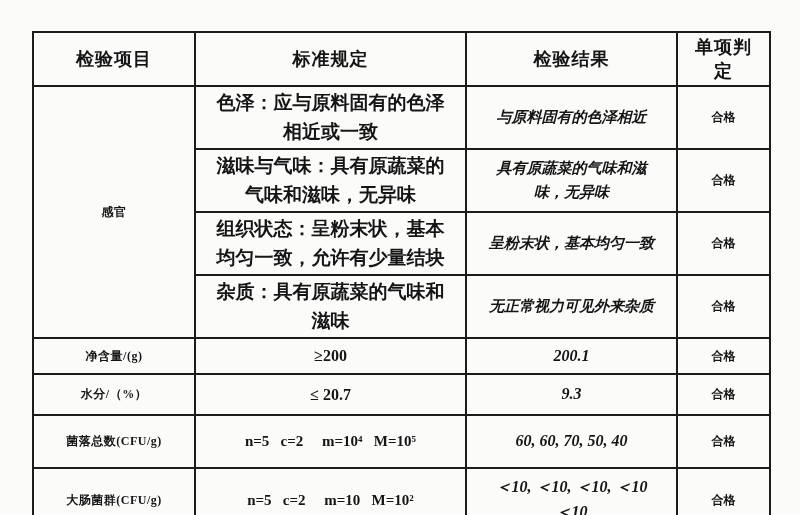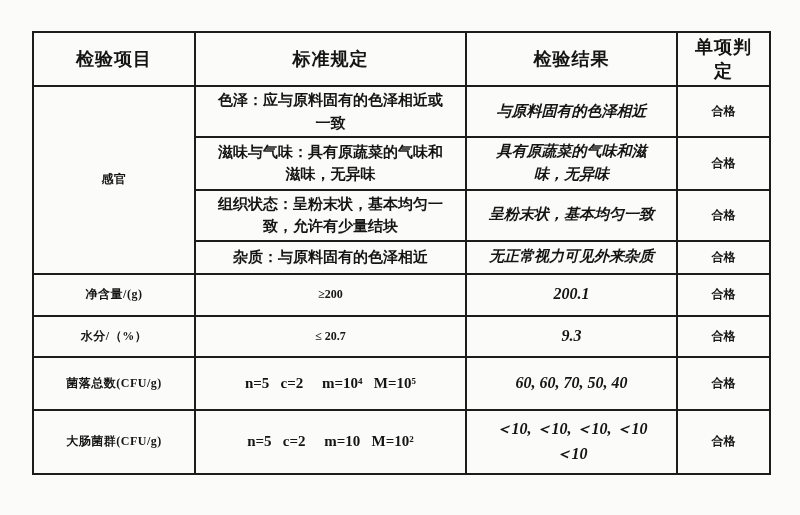--- a/index.html
+++ b/index.html
@@ -38,26 +38,26 @@
   th.hdr {
     font-size: 18px;
     letter-spacing: 1px;
   }
   td.item {
     font-size: 12px;
     letter-spacing: 0.5px;
   }
   td.std-left {
     text-align: left;
-    font-size: 15px;
+    font-size: 19px;
     line-height: 1.5;
     padding: 3px 4px 3px 9px;
   }
   td.std-center {
-    font-size: 12px;
+    font-size: 16px;
   }
   td.std-micro {
     text-align: left;
     font-size: 15px;
     padding-left: 16px;
     white-space: pre-wrap;
   }
   td.res {
     font-size: 15px;
     line-height: 1.55;
@@ -103,25 +103,25 @@
         <td class="std-left">滋味与气味：具有原蔬菜的气味和滋味，无异味</td>
         <td class="res">具有原蔬菜的气味和滋味，无异味</td>
         <td class="verdict">合格</td>
       </tr>
       <tr style="height:48px">
         <td class="std-left">组织状态：呈粉末状，基本均匀一致，允许有少量结块</td>
         <td class="res">呈粉末状，基本均匀一致</td>
         <td class="verdict">合格</td>
       </tr>
       <tr style="height:33px">
-        <td class="std-left">杂质：与原料固有的色泽相近</td>
+        <td class="std-left">杂质：具有原蔬菜的气味和滋味</td>
         <td class="res">无正常视力可见外来杂质</td>
         <td class="verdict">合格</td>
       </tr>
-      <tr style="height:42px">
+      <tr style="height:36px">
         <td class="item">净含量/(g)</td>
         <td class="std-center">≥200</td>
         <td class="res res-num">200.1</td>
         <td class="verdict">合格</td>
       </tr>
       <tr style="height:41px">
         <td class="item">水分/（%）</td>
         <td class="std-center">≤ 20.7</td>
         <td class="res res-num">9.3</td>
         <td class="verdict">合格</td>

